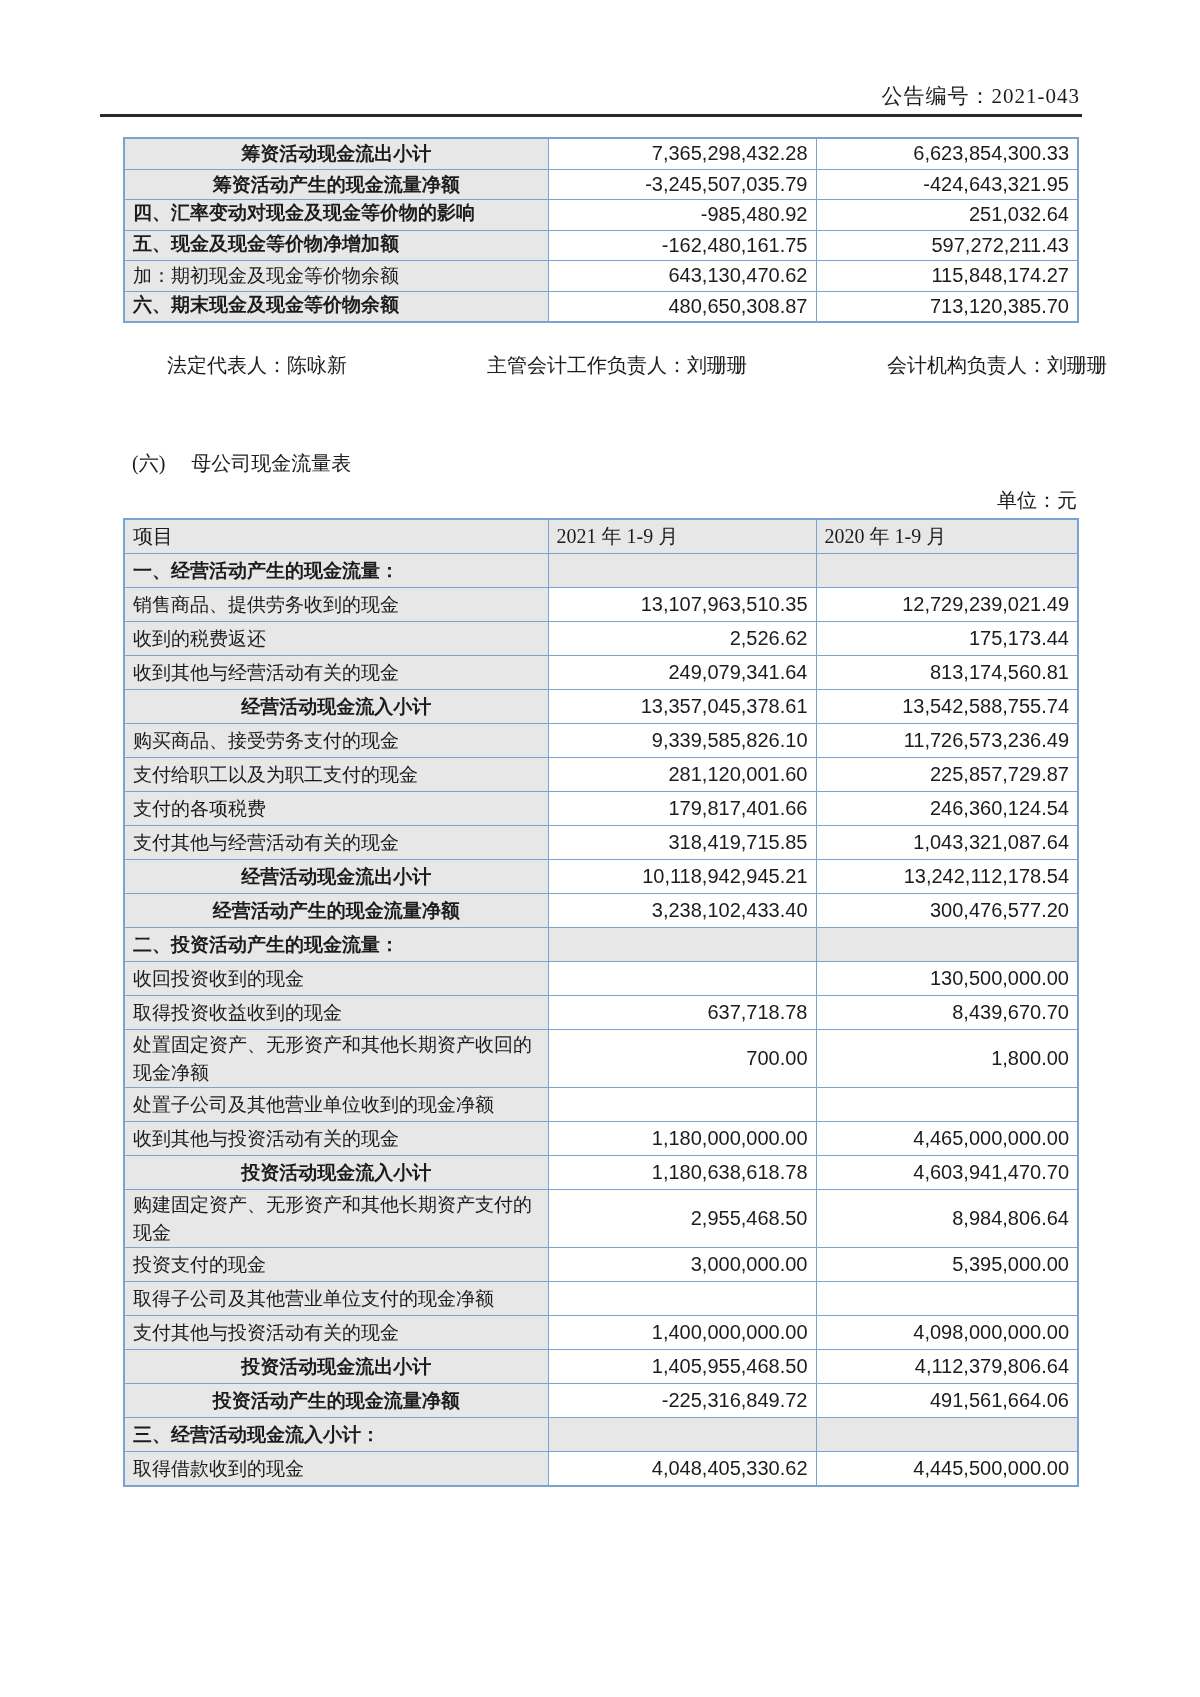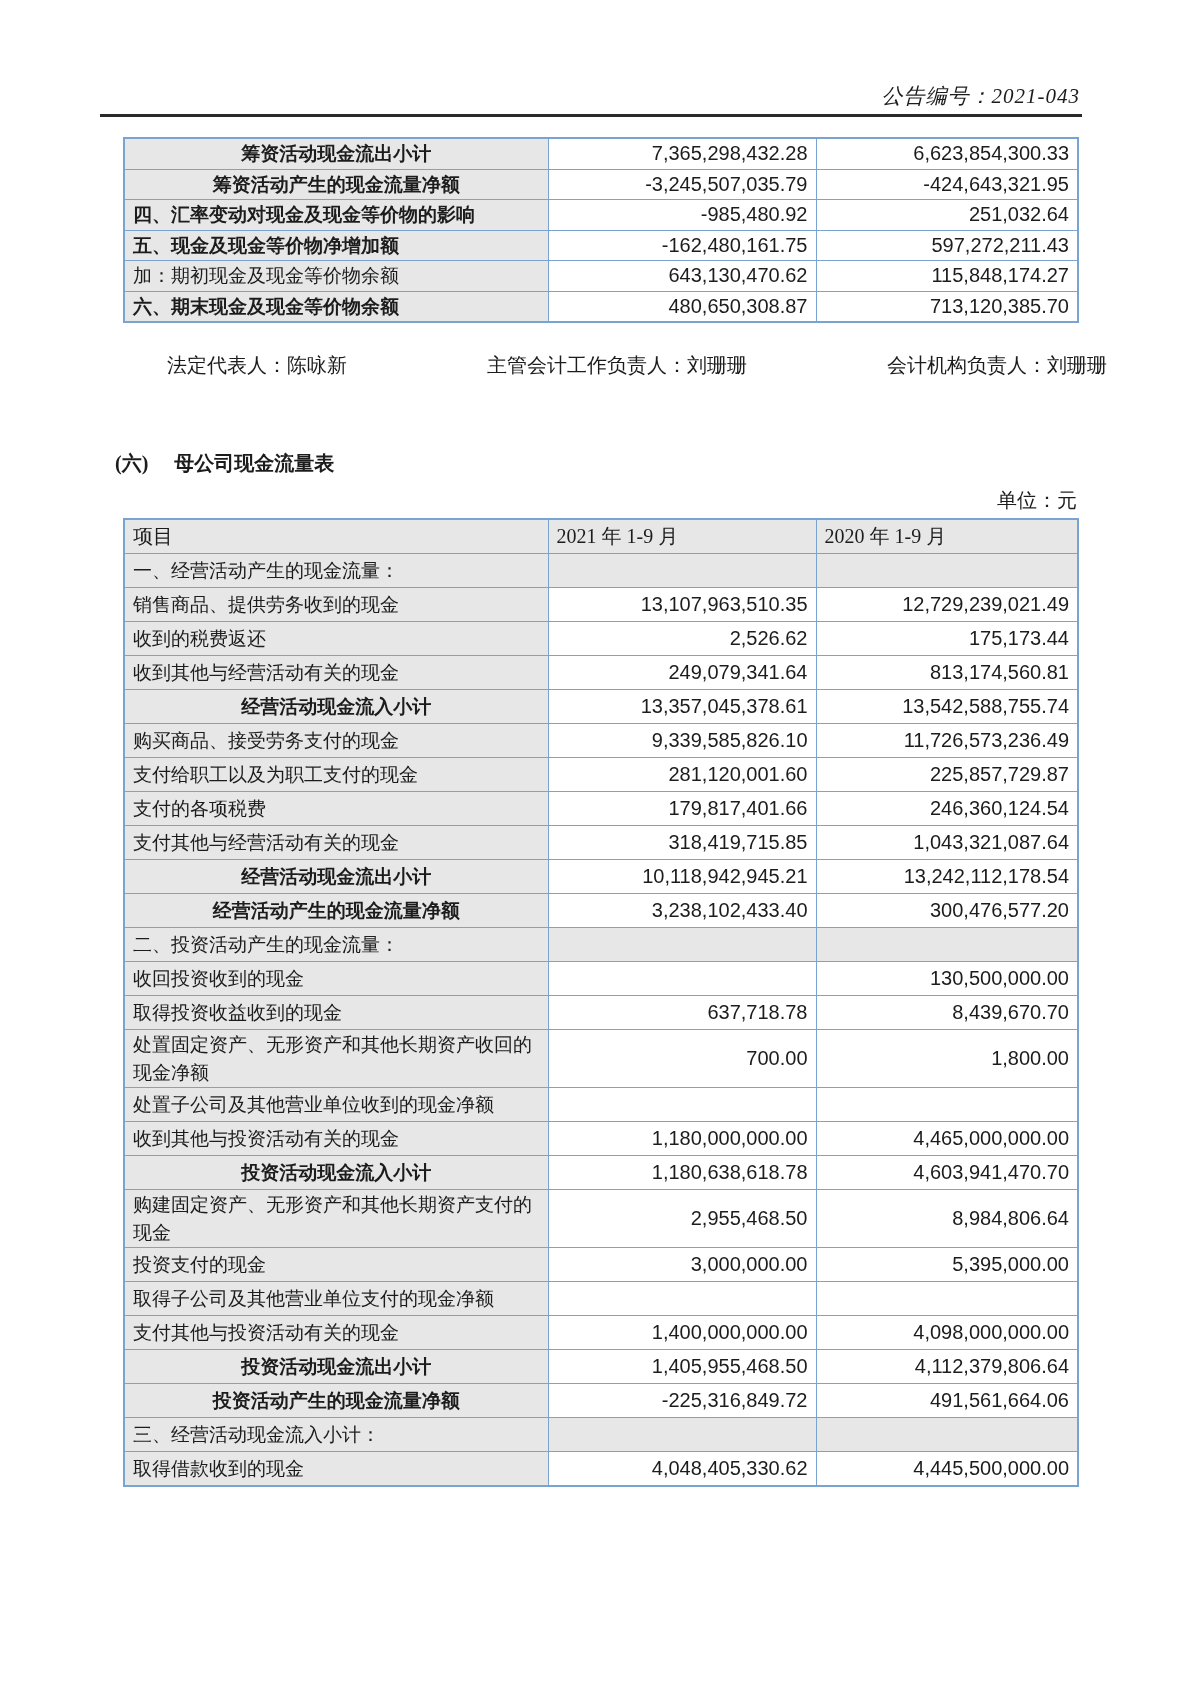--- a/index.html
+++ b/index.html
@@ -11,21 +11,20 @@
     font-family:"Liberation Serif", serif;
     color:#1c1c1c;
     overflow:hidden;
   }
   .doc-number{
     position:absolute;
     top:82px;
     right:120px;
     font-size:21px;
     letter-spacing:1px;
-    font-style:italic;
   }
   .header-rule{
     position:absolute;
     top:114px;
     left:100px;
     width:982px;
     height:3px;
     background:#2a2a2a;
   }
   table.fin{
@@ -53,45 +52,45 @@
     line-height:1.45;
   }
   td.num{
     background:#ffffff;
     text-align:right;
     font-family:"Liberation Sans", sans-serif;
     font-size:20px;
     padding-right:12px;
   }
   tr.subtotal td.label{text-align:center;font-weight:700;}
-  tr.item-bold td.label{font-weight:700;}
+  tr.item-bold td.label{font-weight:700;font-family:Liberation Mono, monospace;}
   tr.section td{background:#e7e7e7;}
-  tr.section td.label{font-weight:400;}
+  tr.section td.label{font-weight:700;}
   #table2 thead th{
     background:#e7e7e7;
     text-align:left;
     font-weight:400;
     font-size:20px;
   }
   .signatures{
     position:absolute;
     top:352px;
     left:123px;
     width:940px;
     display:flex;
     justify-content:space-between;
     font-size:20px;
     margin-left:44px;
   }
   .section-heading{
     position:absolute;
     top:450px;
-    left:115px;
-    font-size:20px;
-    font-weight:700;
+    left:132px;
+    font-size:20px;
+    font-weight:400;
     text-align:right;
   }
   .section-heading .idx{margin-right:26px;}
   .unit-label{
     position:absolute;
     top:487px;
     right:123px;
     font-size:20px;
   }
 </style>

